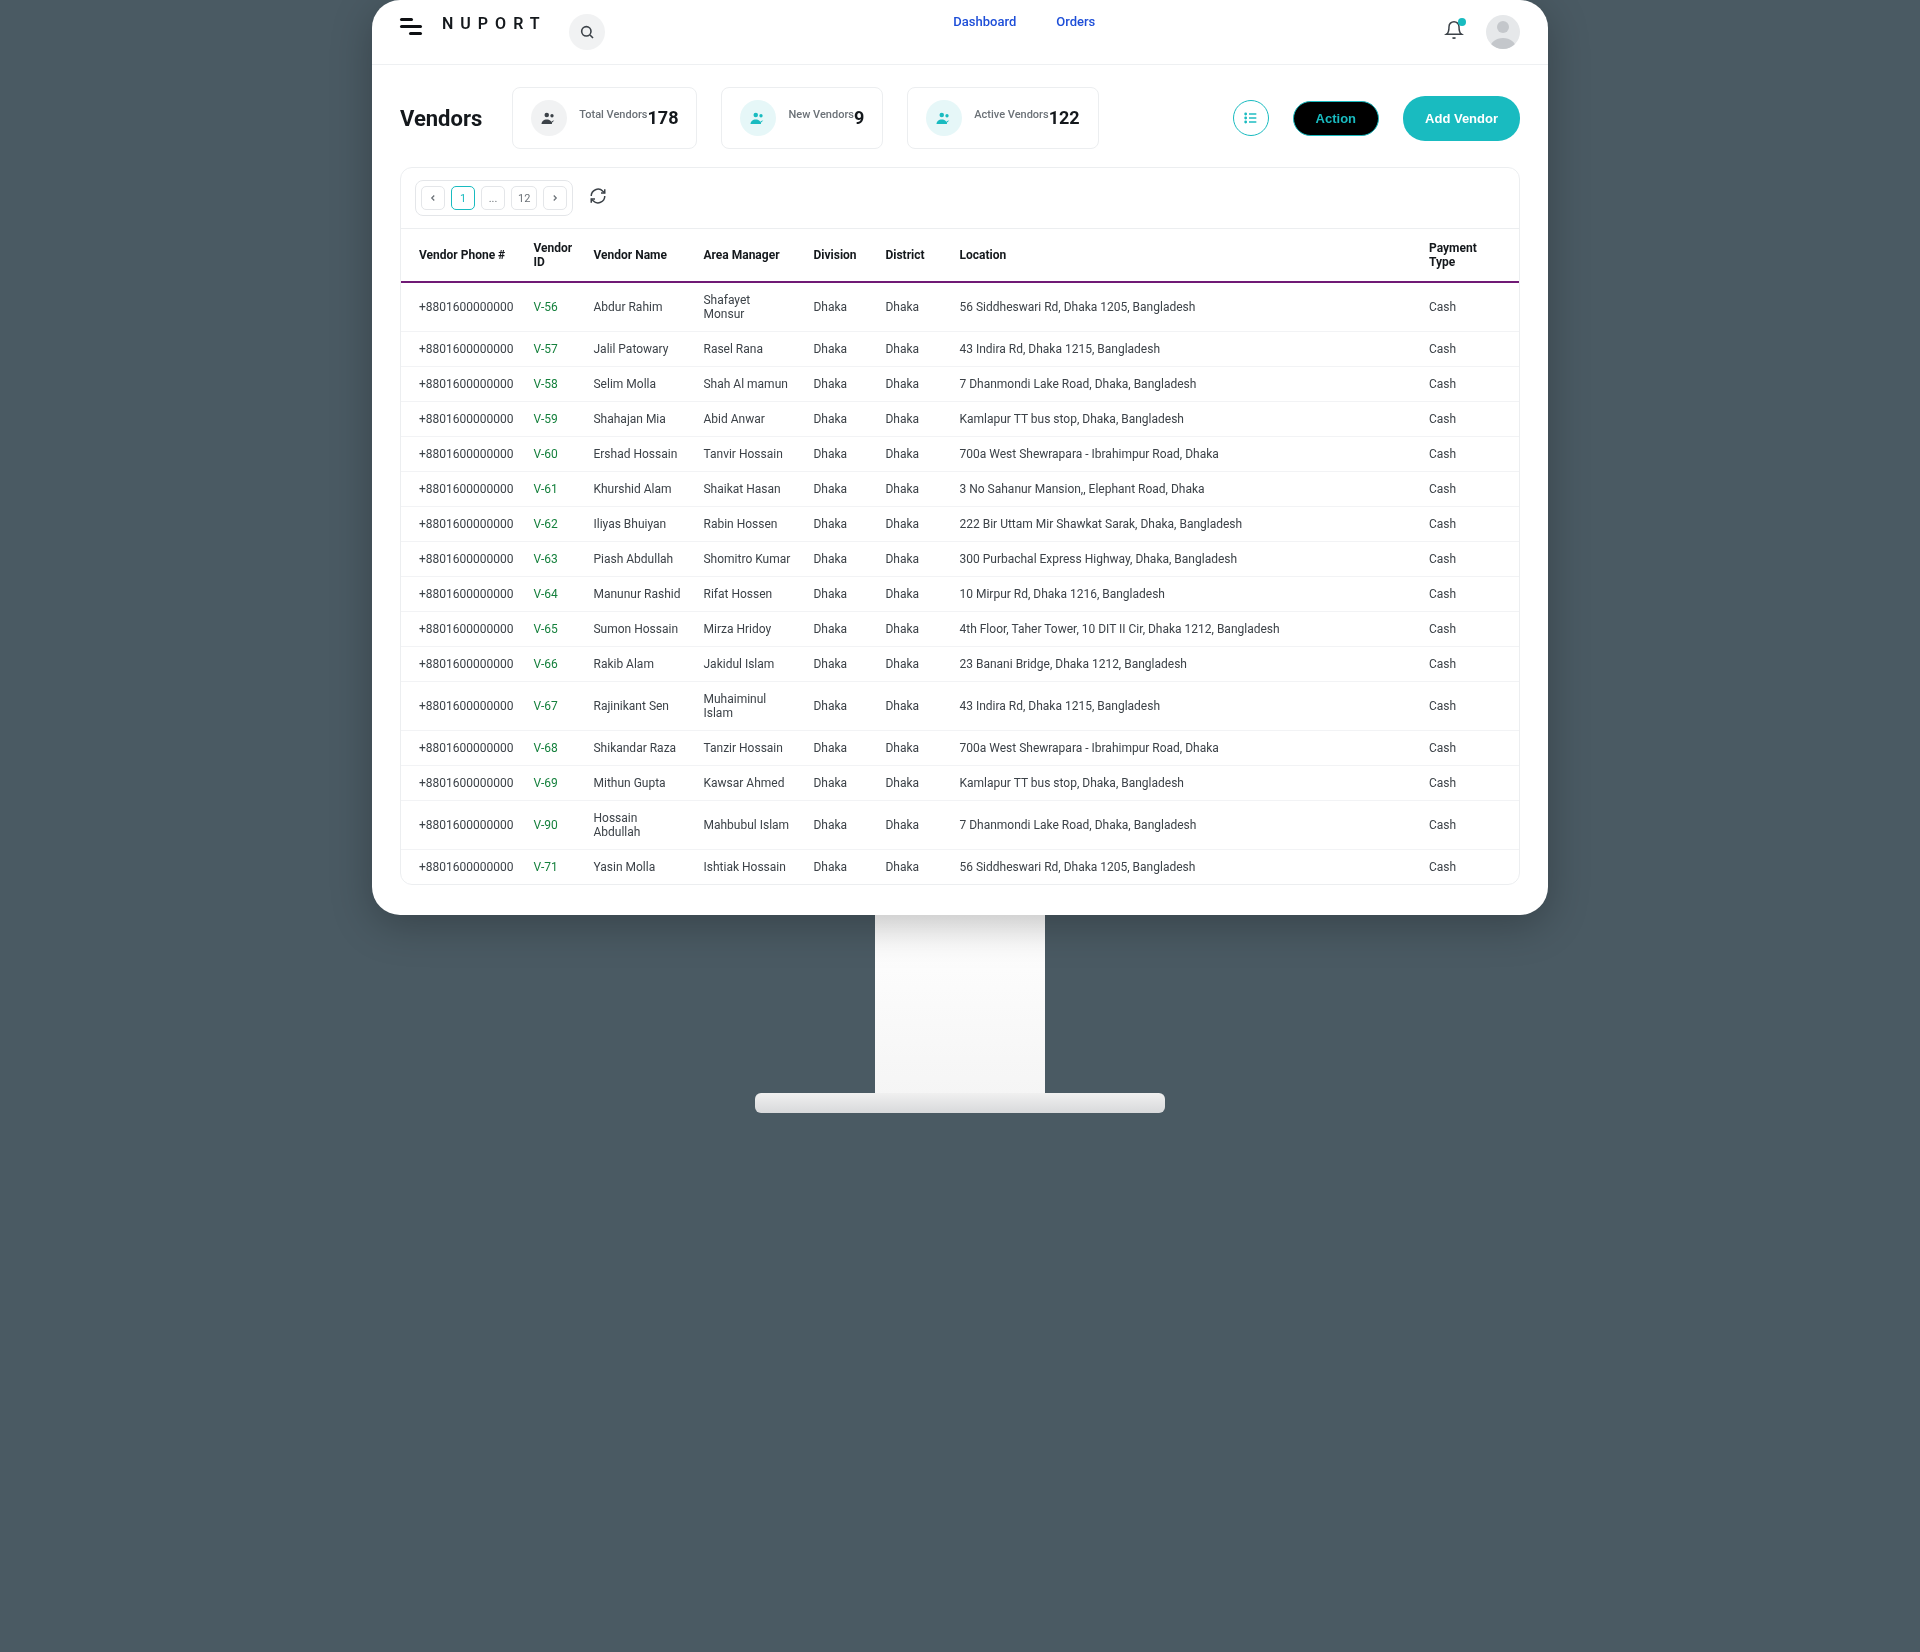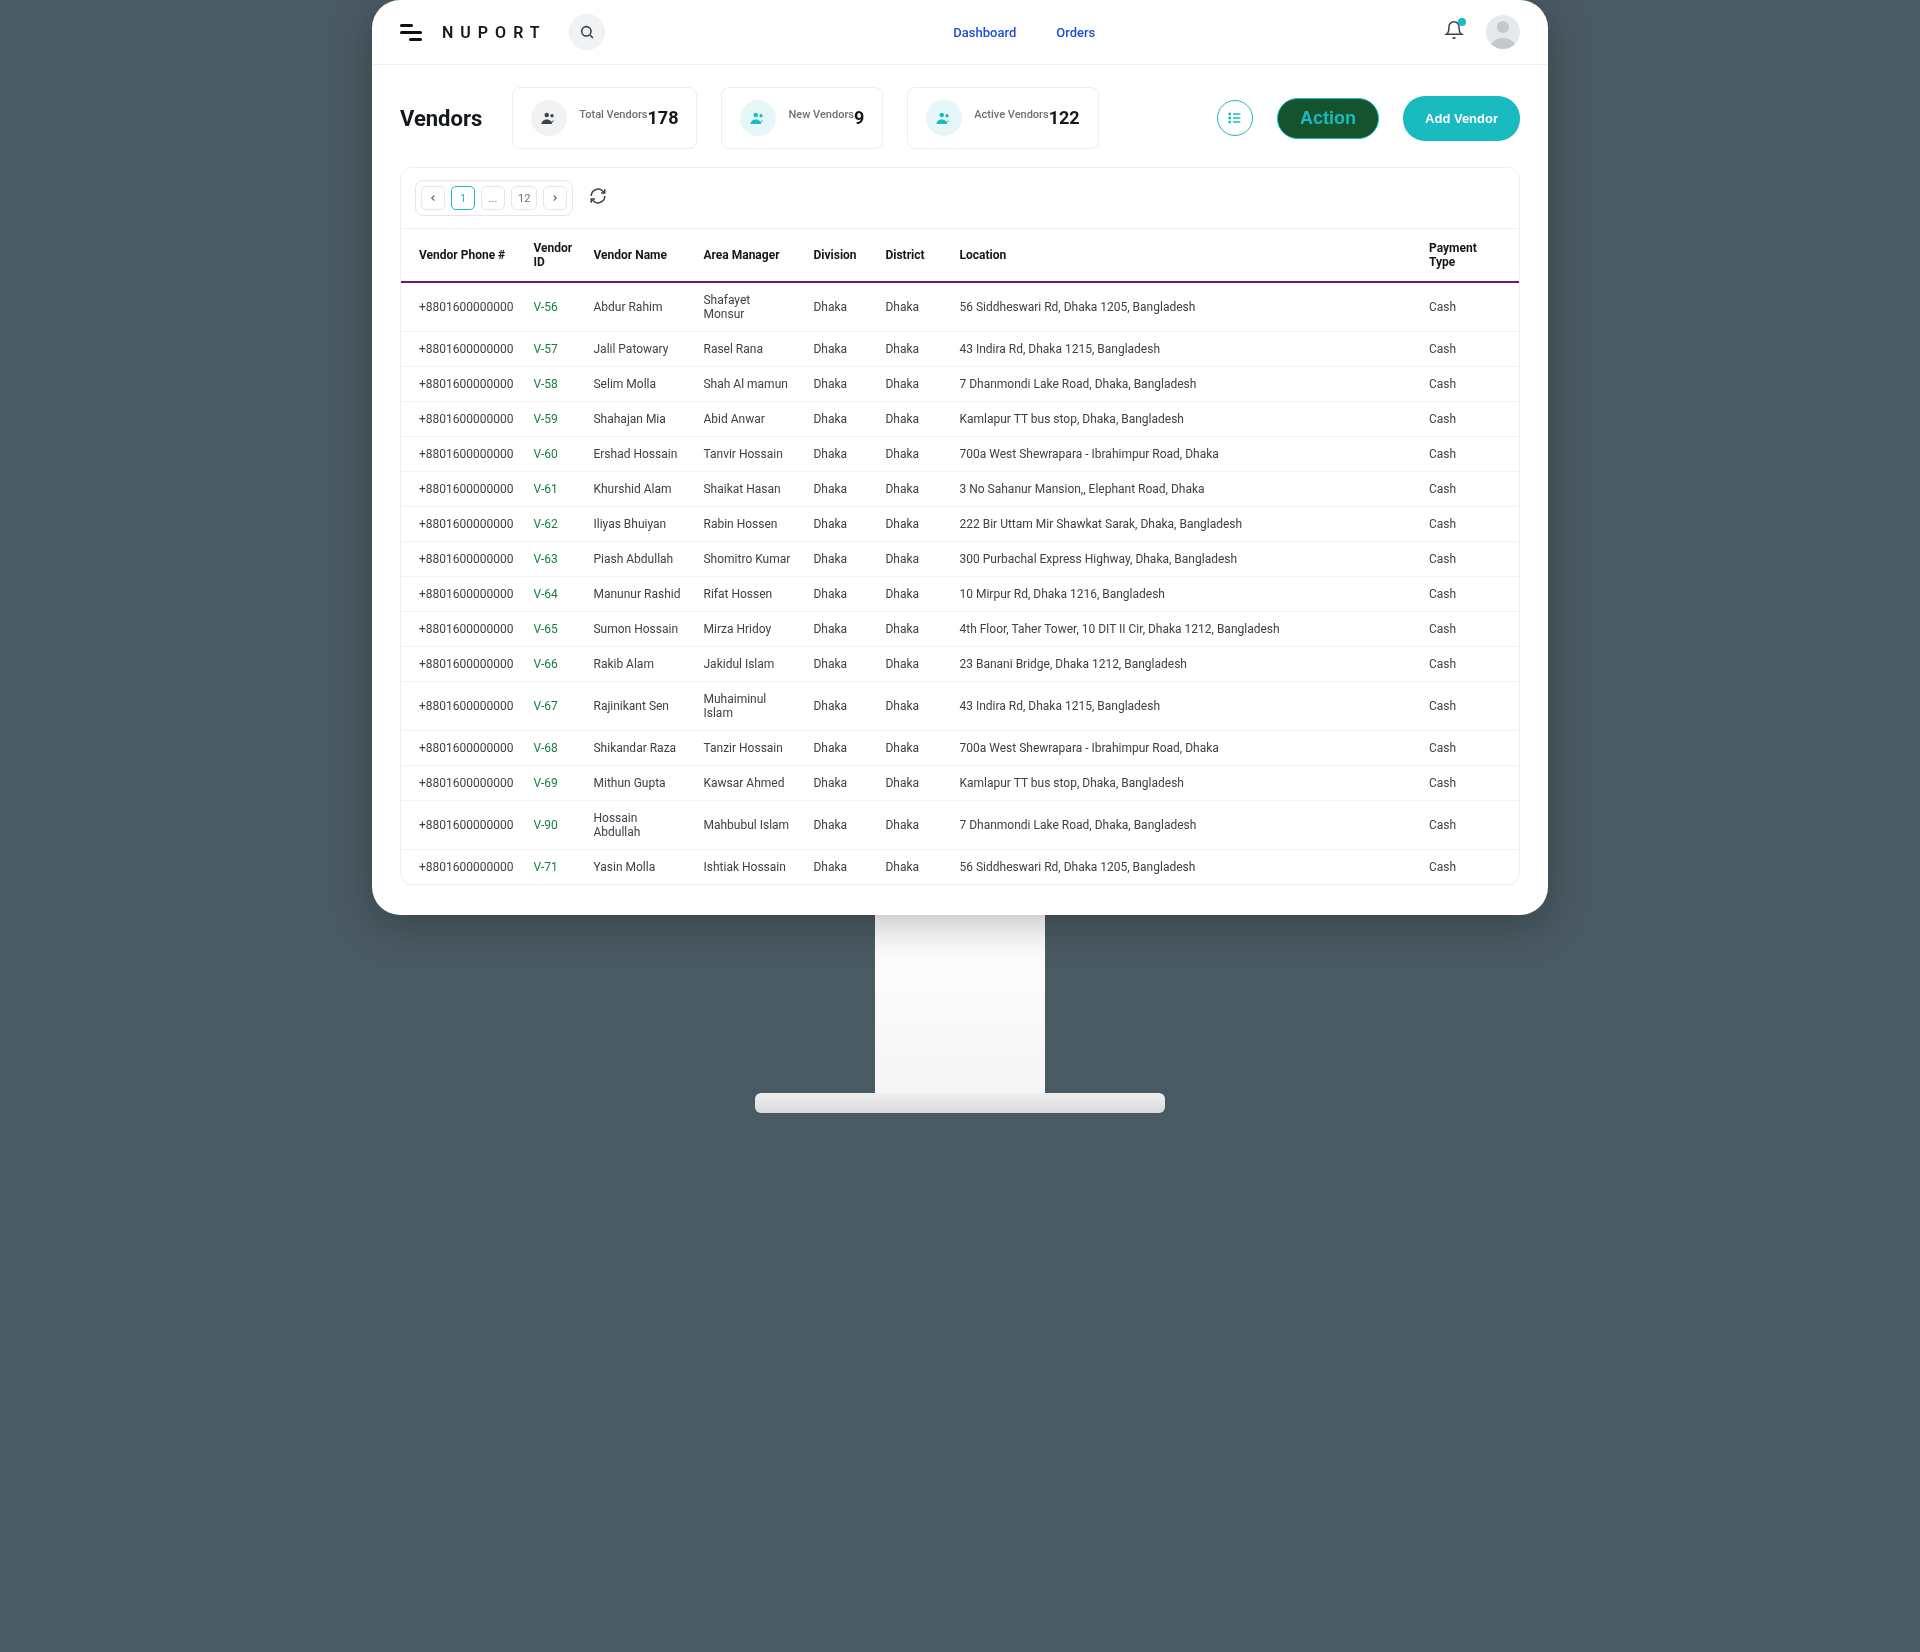--- a/index.html
+++ b/index.html
@@ -4,21 +4,21 @@
 <style>
 * { margin: 0; padding: 0; box-sizing: border-box; }
 body { font-family: -apple-system, BlinkMacSystemFont, "Segoe UI", Roboto, sans-serif; background: #4a5a63; display: flex; justify-content: center; align-items: flex-start; min-height: 100vh; padding: 0; }
 
 .monitor-wrap { width: 1176px; display: flex; flex-direction: column; align-items: center; }
 .monitor-screen { width: 100%; background: #fff; border-radius: 28px; box-shadow: 0 10px 40px rgba(0,0,0,0.25); overflow: hidden; position: relative; }
 .monitor-stand { width: 170px; height: 180px; background: linear-gradient(#fff,#f5f5f5); display: flex; align-items: flex-end; justify-content: center; }
 .monitor-base { width: 410px; height: 20px; background: linear-gradient(#f0f0f0,#d8d9db); border-radius: 6px; margin-top: -2px; }
 
 
-.topbar { display: flex; align-items: center; padding: 14px 28px; border-bottom: 1px solid #eef0f2; }
+.topbar { display: flex; padding: 14px 28px; border-bottom: 1px solid #eef0f2; }
 .hamburger { width: 22px; margin-right: 20px; }
 .hamburger span { display: block; height: 3px; background: #0e1013; margin: 4px 0; border-radius: 2px; }
 .hamburger span:nth-child(1){width:60%;} .hamburger span:nth-child(2){width:100%;} .hamburger span:nth-child(3){width:60%;margin-left:40%;}
 .brand { font-size: 16px; font-weight: 600; letter-spacing: 7px; color: #14181c; margin-right: 22px; }
 .search-btn { width: 36px; height: 36px; border-radius: 50%; background:#f1f2f3; display:flex; align-items:center; justify-content:center; cursor:pointer; }
 .nav-center { flex: 1; display:flex; justify-content:center; gap: 40px; }
 .nav-link { font-size: 13px; color:#1d4ed8; text-decoration:none; font-weight:500; }
 .topbar-right { display:flex; align-items:center; gap:22px; }
 .bell-wrap { position:relative; cursor:pointer; }
 .bell-wrap .dot { position:absolute; top:-2px; right:-2px; width:8px; height:8px; background:#19bbc0; border-radius:50%; }
@@ -28,21 +28,21 @@
 .subhead { display:flex; align-items:center; padding: 22px 28px 10px; gap: 24px; }
 .page-title { font-size: 22px; font-weight:700; color:#14181c; margin-right: 6px; }
 .stat-card { display:flex; align-items:center; gap:12px; border:1px solid #eceef0; border-radius:8px; padding:12px 18px; min-width:135px; }
 .stat-icon { width:36px; height:36px; border-radius:50%; background:#f1f2f3; display:flex; align-items:center; justify-content:center; }
 .stat-card.teal .stat-icon { background:#e6f7f8; }
 .stat-meta { display:flex; flex-direction:row; }
 .stat-label { font-size:11px; color:#6b7177; font-weight:500; }
 .stat-value { font-size:18px; font-weight:700; color:#14181c; line-height:1.1; }
 .subhead-spacer { flex:1; }
 .icon-circ-btn { width:36px; height:36px; border:1.5px solid #19bbc0; border-radius:50%; display:flex; align-items:center; justify-content:center; cursor:pointer; }
-.outline-btn { border:1.5px solid #19bbc0; color:#19bbc0; background:#14532d; padding: 9px 22px; border-radius: 22px; font-size:18px; font-weight:600; cursor:pointer; }
+.outline-btn { border:1.5px solid #19bbc0; color:#19bbc0; background:#000000; padding: 9px 22px; border-radius: 22px; font-size:13px; font-weight:600; cursor:pointer; }
 .primary-btn { background:#19bbc0; color:#fff; padding: 15px 22px; border-radius: 22px; font-size:13px; font-weight:600; border:none; cursor:pointer; }
 
 
 .panel { margin: 8px 28px 30px; border:1px solid #eceef0; border-radius:12px; overflow:hidden; }
 .panel-toolbar { display:flex; align-items:center; gap:12px; padding: 12px 14px; border-bottom:1px solid #eceef0; }
 .pager-group { display:flex; align-items:center; gap:6px; border:1px solid #e4e6e9; border-radius:8px; padding:5px; }
 .pager-btn { min-width:24px; height:24px; border:1px solid #e4e6e9; border-radius:5px; background:#fff; font-size:11px; color:#6b7177; display:flex; align-items:center; justify-content:center; cursor:pointer; padding:0 6px; }
 .pager-btn.active { border-color:#19bbc0; color:#19bbc0; }
 .pager-btn.ellipsis { cursor:default; }
 .refresh-btn { cursor:pointer; padding:4px; }

